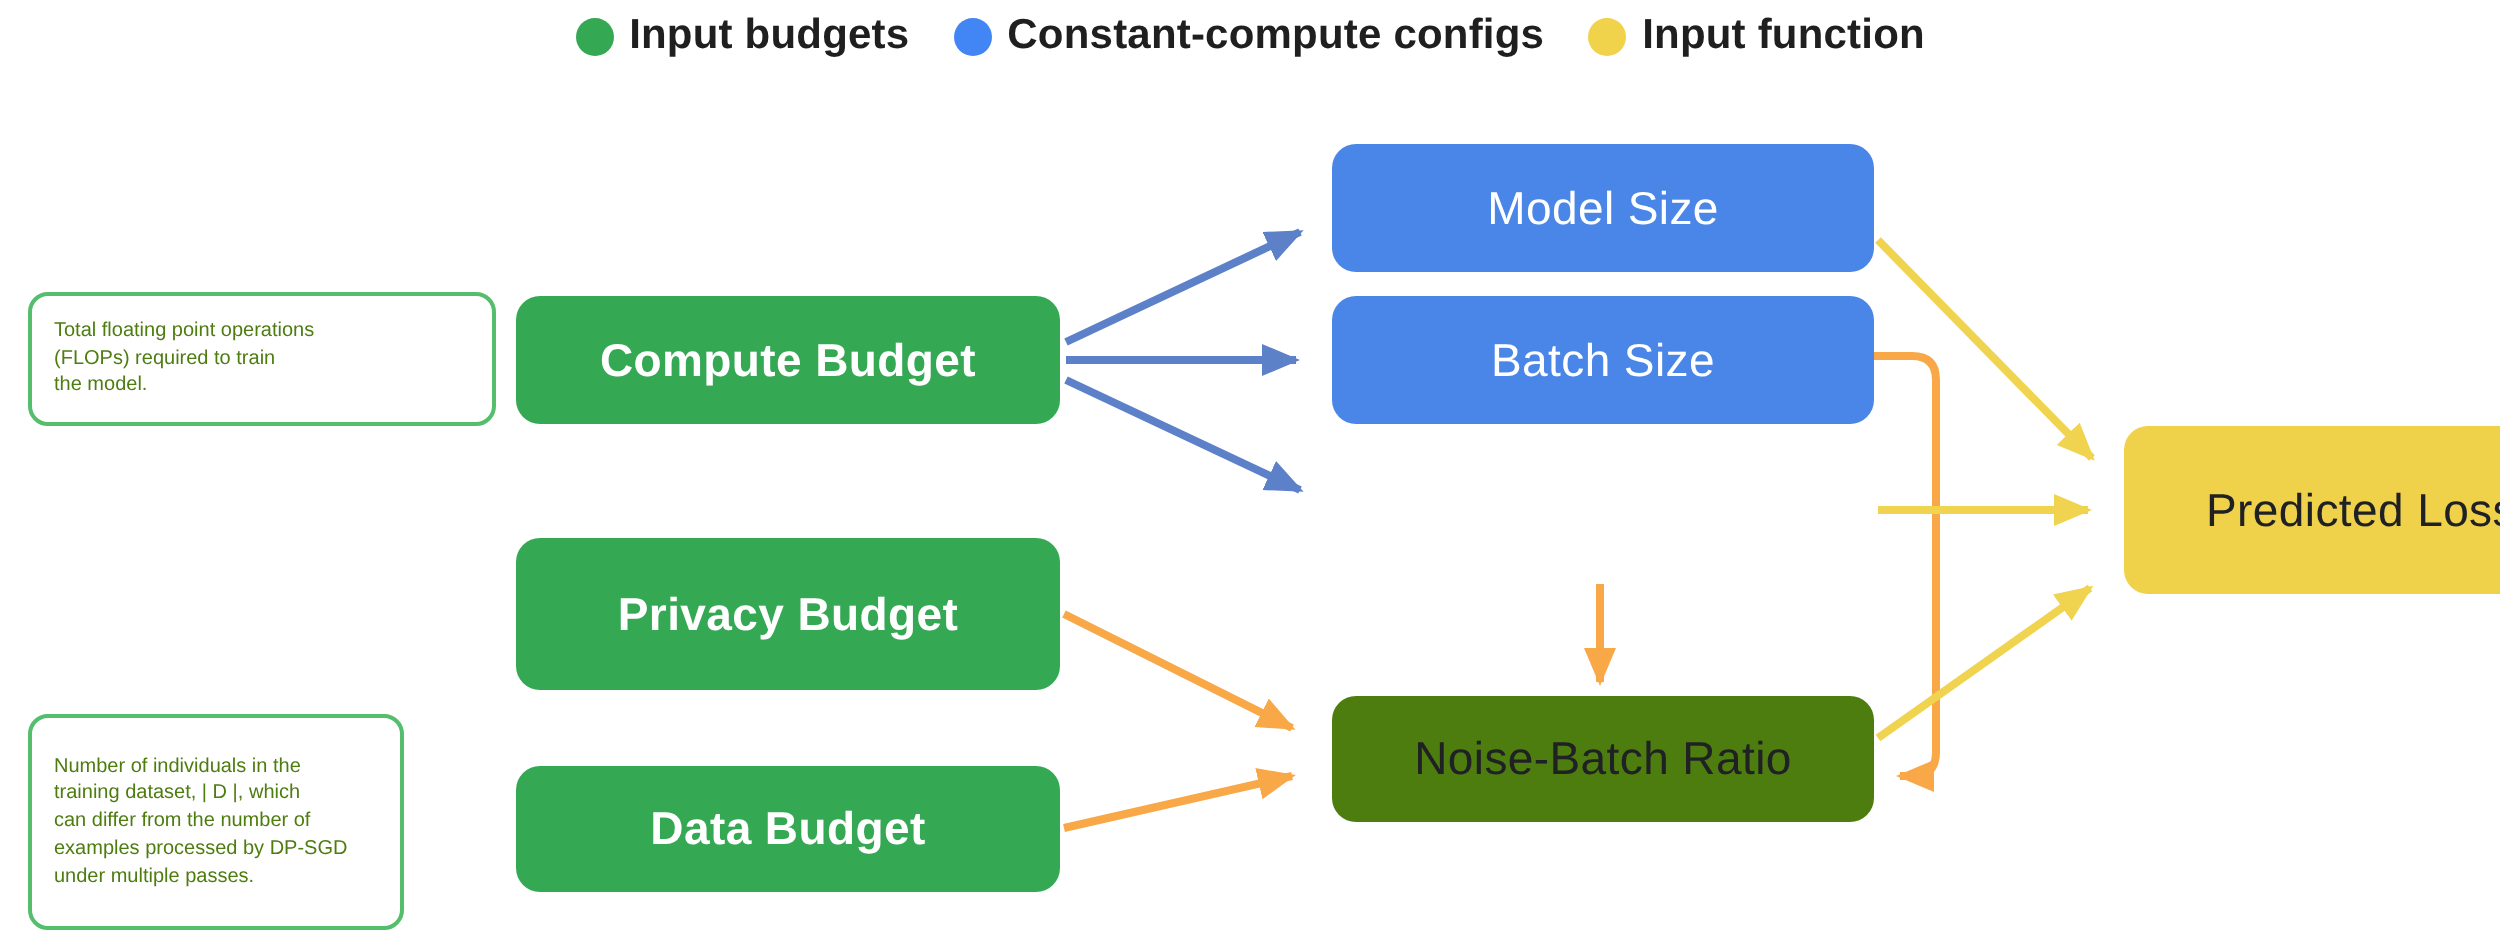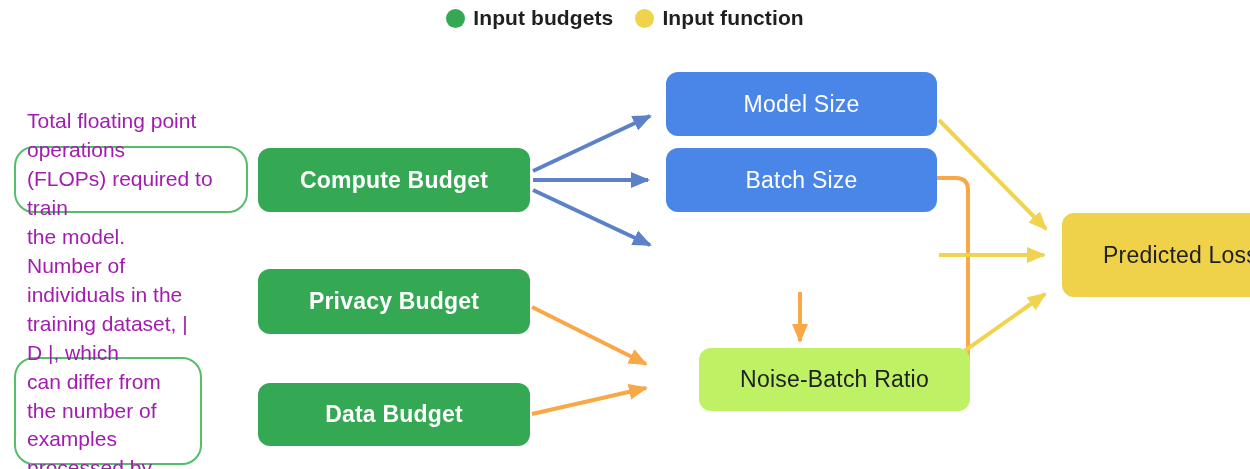--- a/index.html
+++ b/index.html
@@ -14,39 +14,43 @@
   .dot-green{background:#34A853;}
   .dot-blue{background:#4285F4;}
   .dot-orange{background:#F9AB40;}
   .dot-yellow{background:#F1D24B;}
 
   
   .node{position:absolute;border-radius:12px;display:flex;align-items:center;justify-content:center;
         font-size:23px;font-weight:500;text-align:center;z-index:2;letter-spacing:.2px;}
   .node-green{background:#34A853;color:#ffffff;font-weight:bold;}
   .node-blue{background:#4A86E8;color:#ffffff;}
-  .node-orange{background:#bef264;color:#202124;margin-left:33px;}
+  .node-orange{background:#4d7c0f;color:#202124;}
   .node-yellow{background:#EFD24A;color:#202124;}
 
   
-  .note{position:absolute;border:2px solid #55BE6C;border-radius:20px;background:#ffffff;
-        color:#a21caf;font-size:21px;line-height:1.38;padding:7px 11px;display:flex;align-items:center;
+  .note{position:absolute;border:2px solid #55BE6C;border-radius:10px;background:#ffffff;
+        color:#4d7c0f;font-size:10px;line-height:1.38;padding:7px 11px;display:flex;align-items:center;
         white-space:pre-line;z-index:2;box-sizing:border-box;}
 
   .arrows{position:absolute;left:0;top:0;z-index:1;}
 </style>
 </head>
 <body>
 
 <div id="canvas">
 
   <div class="legend">
     <div class="legend-item">
       <span class="dot dot-green"></span>
       <span>Input budgets</span>
+    </div>
+    <div class="legend-item">
+      <span class="dot dot-blue"></span>
+      <span>Constant-compute configs</span>
     </div>
     <div class="legend-item">
       <span class="dot dot-yellow"></span>
       <span>Input function</span>
     </div>
   </div>
 
   <svg class="arrows" width="1250" height="469" viewBox="0 0 1250 469">
     <defs>
       <marker id="ah-blue" markerUnits="userSpaceOnUse" markerWidth="20" markerHeight="18" refX="17" refY="8" orient="auto">
@@ -77,21 +81,21 @@
   <div class="note" style="left:14px;top:146px;width:234px;height:67px">Total floating point operations
 (FLOPs) required to train
 the model.</div>
   <div class="note" style="left:14px;top:357px;width:188px;height:108px">Number of individuals in the
 training dataset, | D |, which
 can differ from the number of
 examples processed by DP-SGD
 under multiple passes.</div>
 
   <div class="node node-green" style="left:258px;top:148px;width:272px;height:64px">Compute Budget</div>
-  <div class="node node-green" style="left:258px;top:269px;width:272px;height:65px">Privacy Budget</div>
+  <div class="node node-green" style="left:258px;top:269px;width:272px;height:76px">Privacy Budget</div>
   <div class="node node-green" style="left:258px;top:383px;width:272px;height:63px">Data Budget</div>
 
   <div class="node node-blue" style="left:666px;top:72px;width:271px;height:64px">Model Size</div>
   <div class="node node-blue" style="left:666px;top:148px;width:271px;height:64px">Batch Size</div>
 
   <div class="node node-orange" style="left:666px;top:348px;width:271px;height:63px">Noise-Batch Ratio</div>
 
   <div class="node node-yellow" style="left:1062px;top:213px;width:181px;height:84px;padding:0 28px;line-height:1.25">Predicted Loss</div>
 
 </div>

